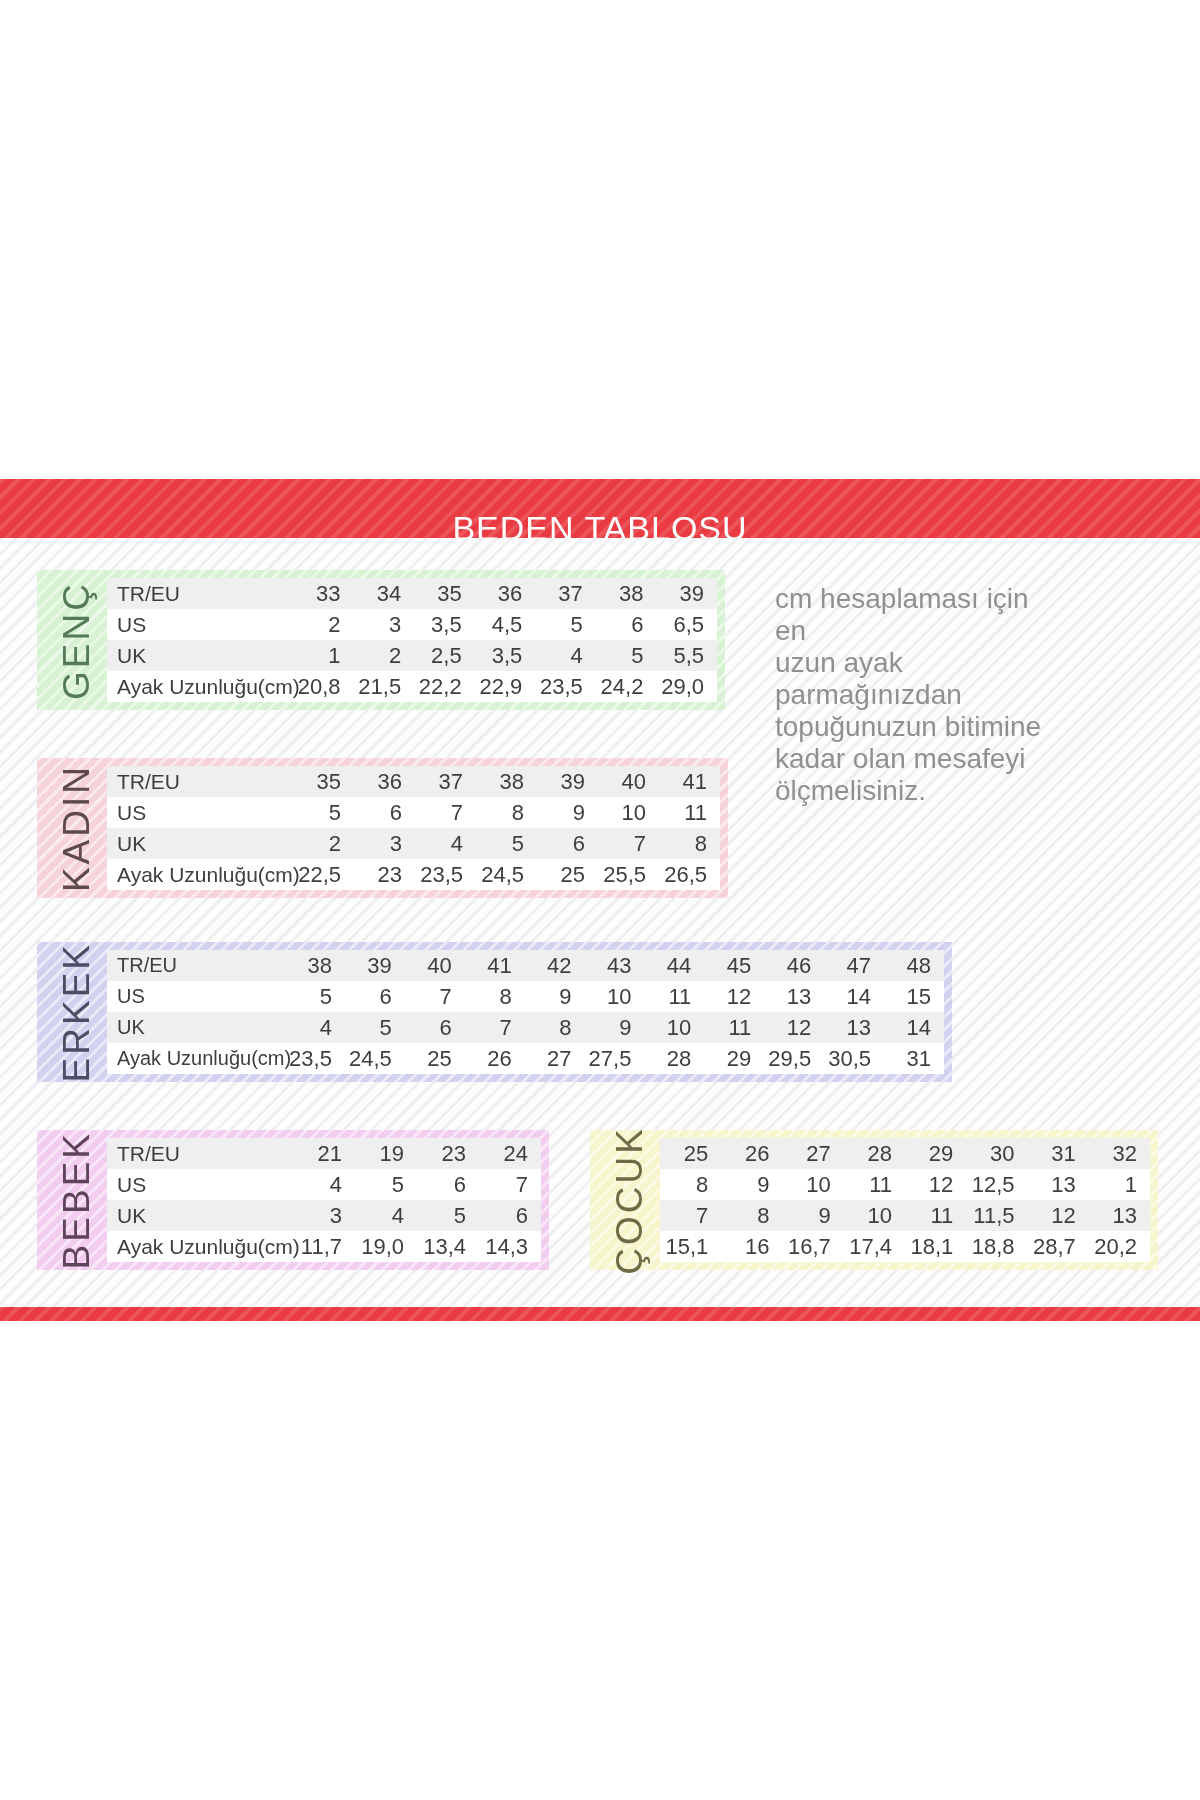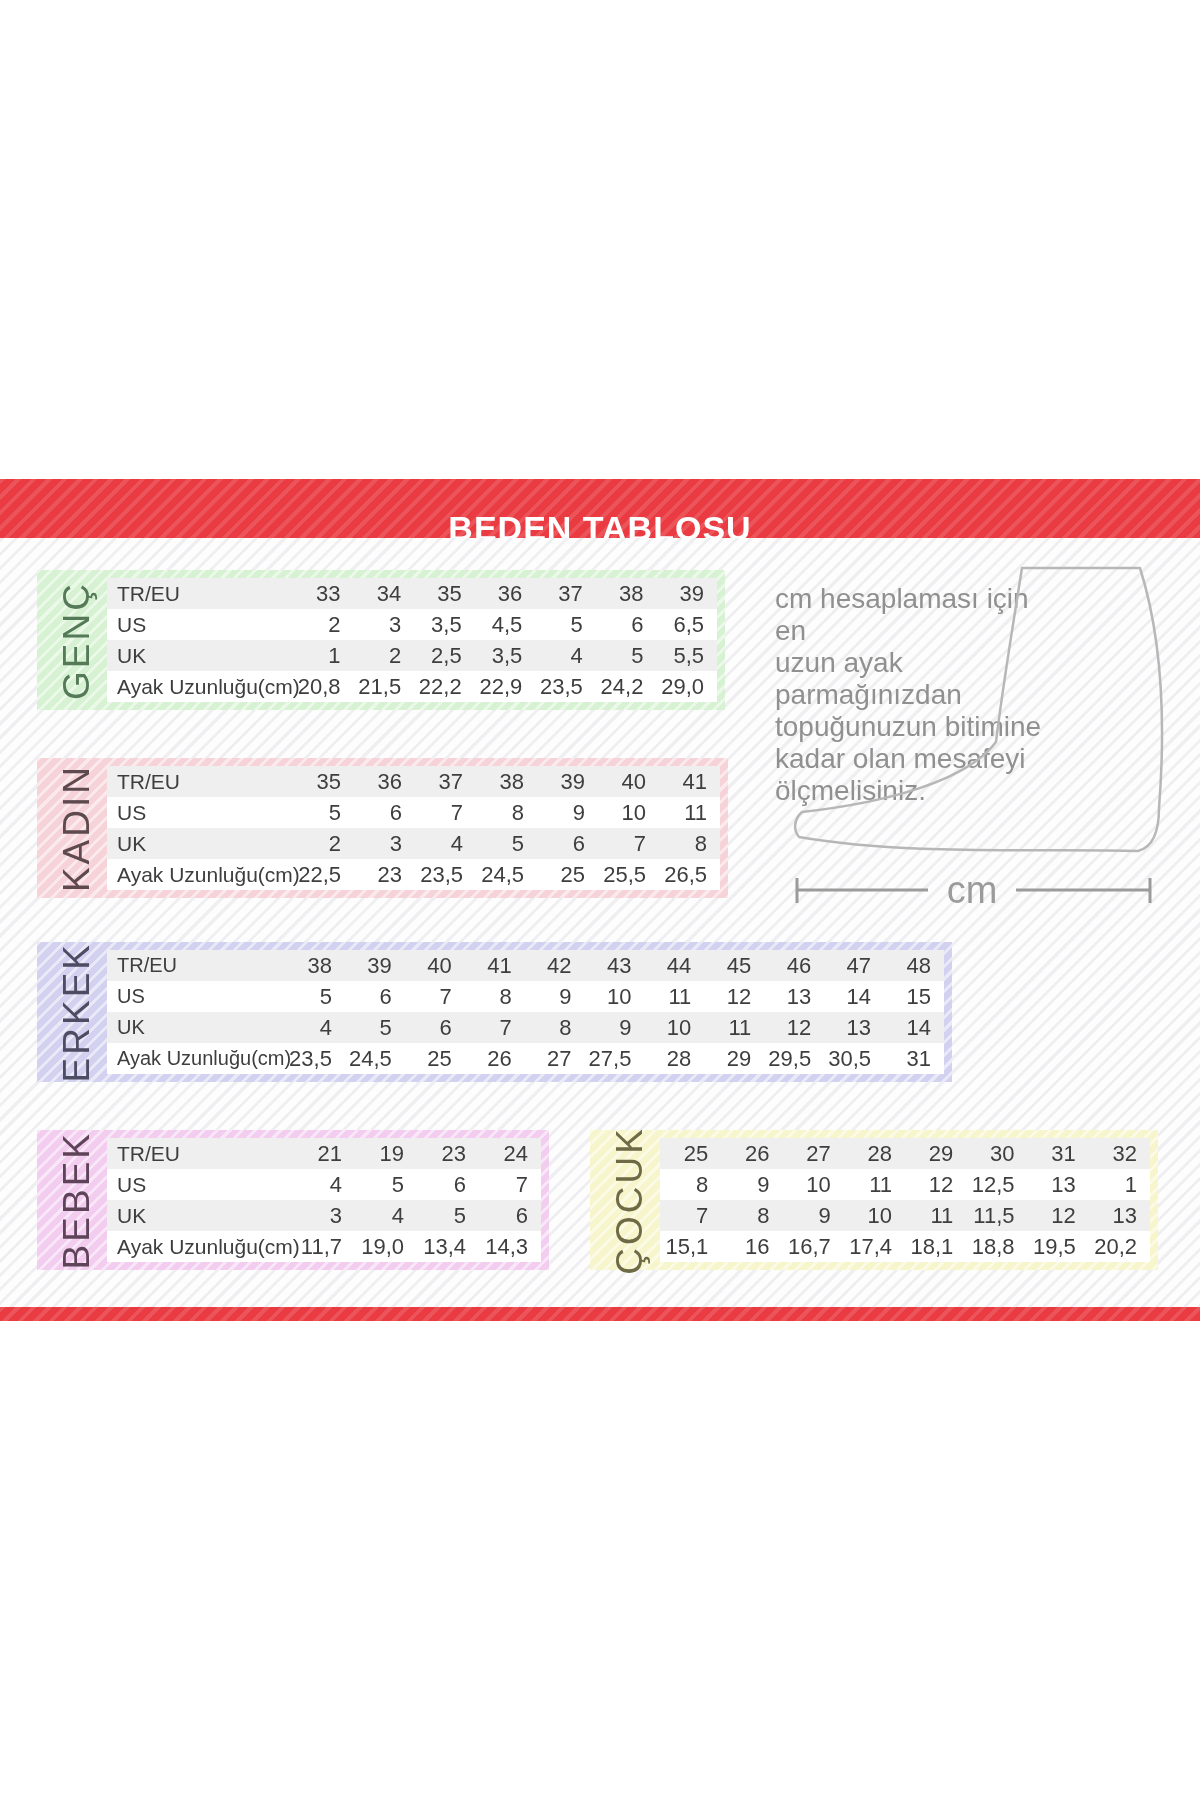--- a/index.html
+++ b/index.html
@@ -13,21 +13,21 @@
     background-color:#fdfdfd;
     background-image:repeating-linear-gradient(135deg, rgba(185,185,198,.20) 0 3px, rgba(0,0,0,0) 3px 10px);
   }
   .banner{
     position:absolute;left:0;top:479px;width:1200px;height:59px;
     background-color:#e93b41;
     background-image:repeating-linear-gradient(135deg, rgba(255,255,255,.13) 0 4px, rgba(0,0,0,0) 4px 11px);
     display:flex;align-items:center;justify-content:center;
   }
   .banner-title{
-    color:#ffffff;font-size:34px;font-weight:700;letter-spacing:1px;margin-top:39px;
+    color:#ffffff;font-size:34px;font-weight:400;letter-spacing:1px;margin-top:39px;
   }
   .footer-bar{
     position:absolute;left:0;top:1307px;width:1200px;height:14px;
     background-color:#e93b41;
     background-image:repeating-linear-gradient(135deg, rgba(255,255,255,.13) 0 4px, rgba(0,0,0,0) 4px 11px);
   }
   
   .size-table{
     position:absolute;display:flex;box-sizing:border-box;padding:8px;
   }
@@ -315,48 +315,30 @@
           <div class="cell val">12</div>
           <div class="cell val">13</div>
         </div>
         <div class="trow odd">
           <div class="cell val">15,1</div>
           <div class="cell val">16</div>
           <div class="cell val">16,7</div>
           <div class="cell val">17,4</div>
           <div class="cell val">18,1</div>
           <div class="cell val">18,8</div>
-          <div class="cell val">19,5</div>
+          <div class="cell val">28,7</div>
           <div class="cell val">20,2</div>
         </div>
       </div>
   </div>
 
   <div class="note">
     <div>cm hesaplaması için en</div>
     <div>uzun ayak parmağınızdan</div>
     <div>topuğunuzun bitimine</div>
     <div>kadar olan mesafeyi</div>
     <div>ölçmelisiniz.</div>
   </div>
 
-  <div class="foot-wrap">
-    <svg viewBox="0 0 385 350">
-      <path d="M 352 12 L 234 12
-               C 224 75, 214 135, 208 186
-               C 178 226, 95 247, 14 256
-               C 6 263, 5 274, 11 281
-               C 120 300, 255 292, 350 295
-               C 366 291, 371 272, 371 252
-               C 377 175, 376 88, 352 12 Z" fill="none" stroke="#b7b7b7" stroke-width="2.5" stroke-linejoin="round"></path>
-      <g stroke="#9b9b9b" stroke-width="3">
-        <line x1="9" y1="322" x2="9" y2="347"></line>
-        <line x1="9" y1="334" x2="140" y2="334"></line>
-        <line x1="228" y1="334" x2="362" y2="334"></line>
-        <line x1="362" y1="322" x2="362" y2="347"></line>
-      </g>
-      <text x="184" y="347" text-anchor="middle" font-size="38" fill="#9b9b9b">cm</text>
-    </svg>
-  </div>
 
   <div class="footer-bar"></div>
 
 </div>
 
 </body></html>

